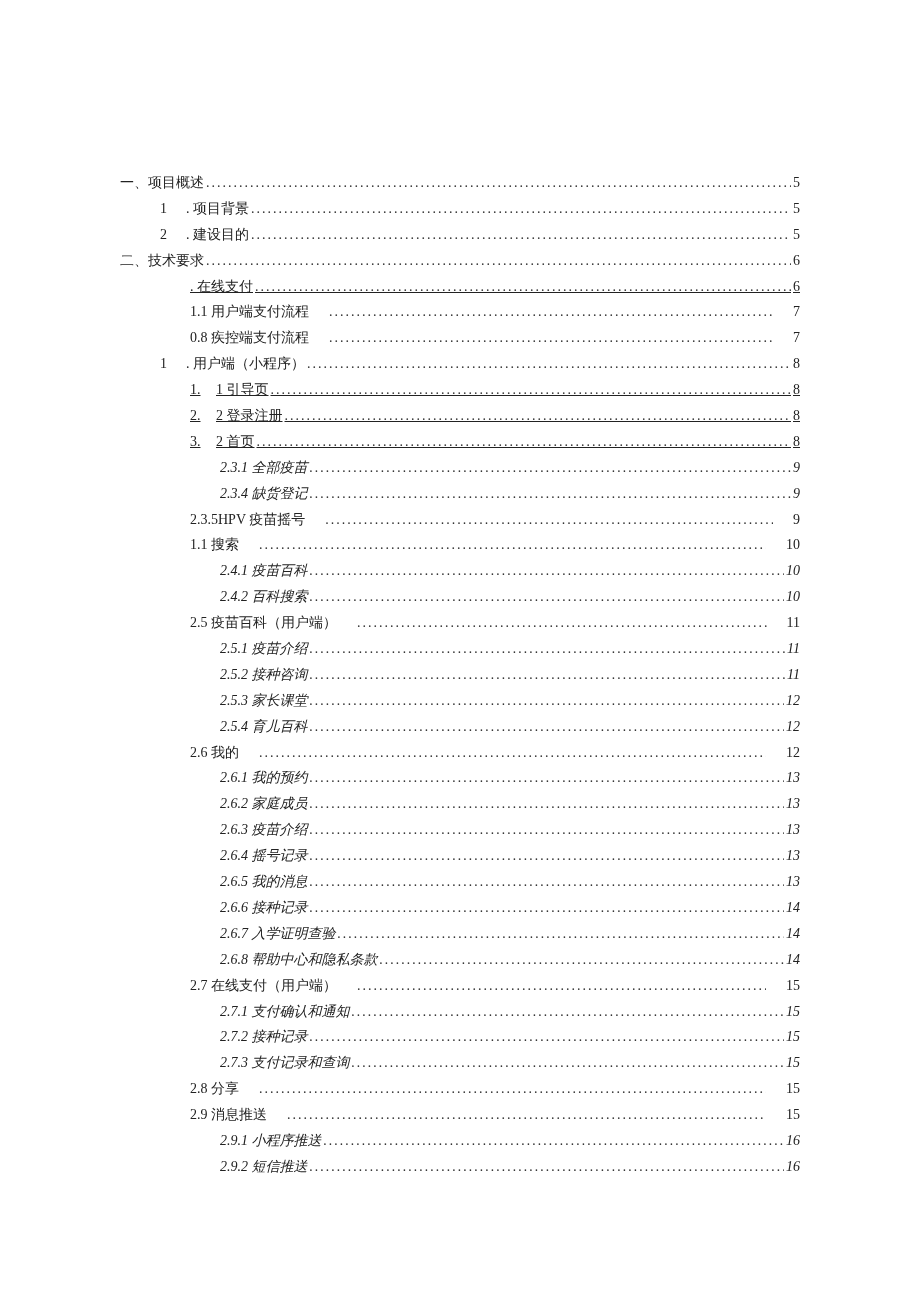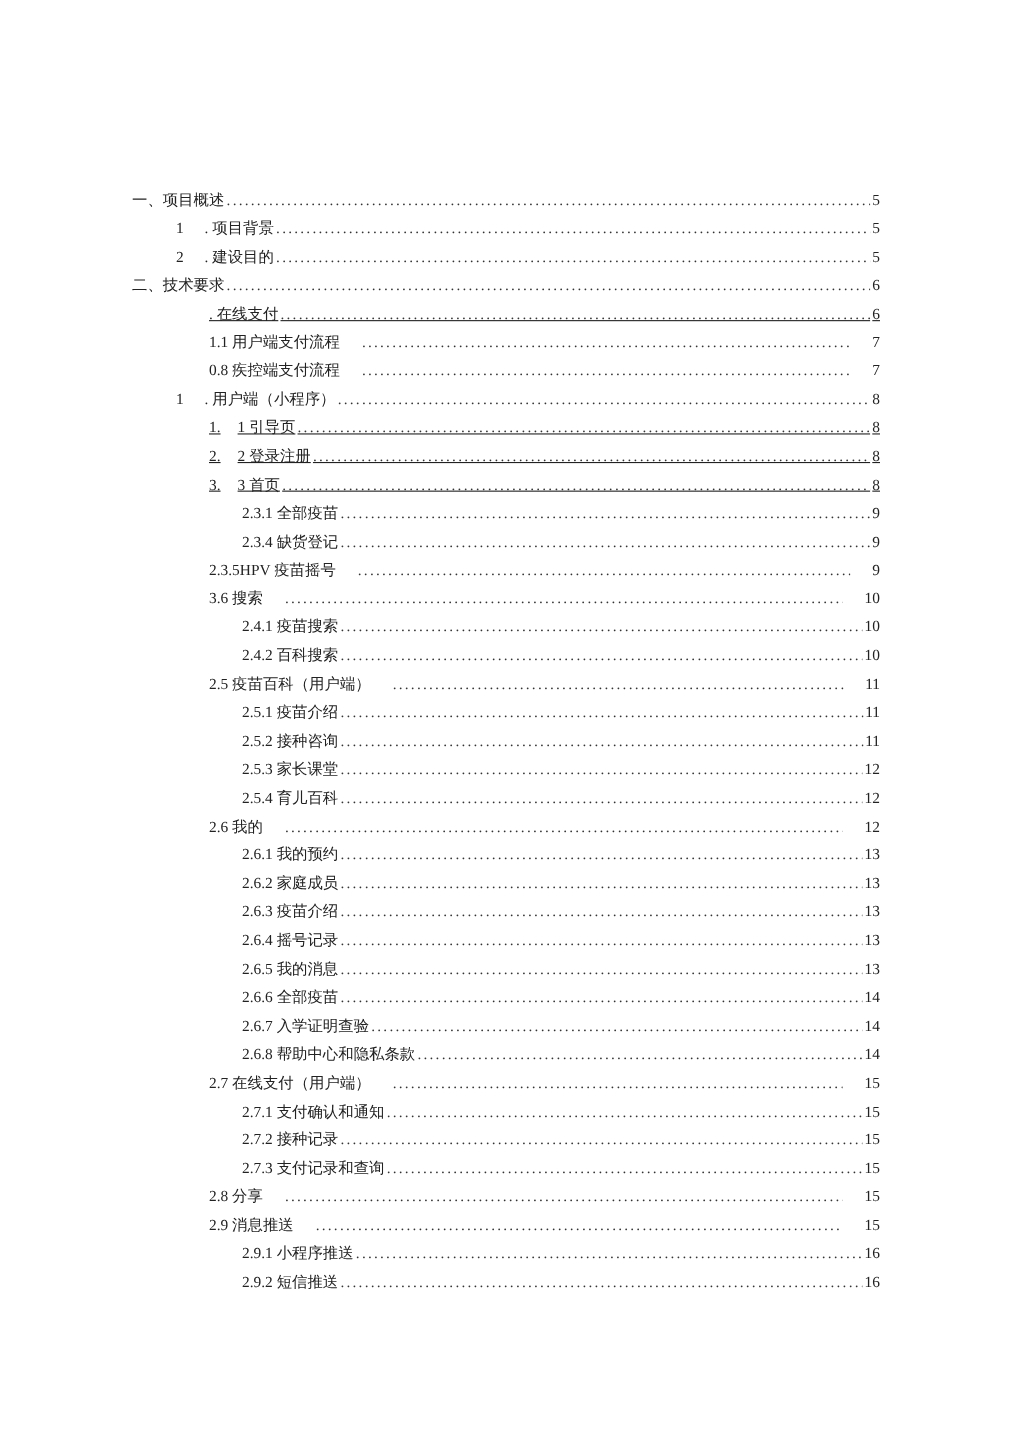--- a/index.html
+++ b/index.html
@@ -32,21 +32,21 @@
       content: ".....................................................................................................................................................................";
     }
     .toc-page {
       flex-shrink: 0;
       padding-left: 2px;
     }
     .lv0 { padding-left: 0px; }
     .lv1 { padding-left: 40px; }
     .lv2 { padding-left: 70px; text-decoration: underline; }
     .lv3 { padding-left: 70px; gap: 18px; }
-    .lv4 { padding-left: 100px; }
+    .lv4 { padding-left: 100px; font-style: italic; }
     .num-prefix {
       display: inline-block;
       min-width: 26px;
     }
   </style>
 </head>
 <body>
 
 <div id="toc-container">
     <div class="toc-line lv0">
@@ -99,46 +99,46 @@
       <span class="toc-page">8</span>
     </div>
     <div class="toc-line lv2">
       <span class="num-prefix">2.</span>
       <span class="toc-text">2 登录注册</span>
       <span class="toc-dots"></span>
       <span class="toc-page">8</span>
     </div>
     <div class="toc-line lv2">
       <span class="num-prefix">3.</span>
-      <span class="toc-text">3 首页</span>
+      <span class="toc-text">2 首页</span>
       <span class="toc-dots"></span>
       <span class="toc-page">8</span>
     </div>
     <div class="toc-line lv4">
       <span class="toc-text">2.3.1 全部疫苗</span>
       <span class="toc-dots"></span>
       <span class="toc-page">9</span>
     </div>
     <div class="toc-line lv4">
       <span class="toc-text">2.3.4 缺货登记</span>
       <span class="toc-dots"></span>
       <span class="toc-page">9</span>
     </div>
     <div class="toc-line lv3">
       <span class="toc-text">2.3.5HPV 疫苗摇号</span>
       <span class="toc-dots"></span>
       <span class="toc-page">9</span>
     </div>
     <div class="toc-line lv3">
-      <span class="toc-text">3.6 搜索</span>
+      <span class="toc-text">1.1 搜索</span>
       <span class="toc-dots"></span>
       <span class="toc-page">10</span>
     </div>
     <div class="toc-line lv4">
-      <span class="toc-text">2.4.1 疫苗搜索</span>
+      <span class="toc-text">2.4.1 疫苗百科</span>
       <span class="toc-dots"></span>
       <span class="toc-page">10</span>
     </div>
     <div class="toc-line lv4">
       <span class="toc-text">2.4.2 百科搜索</span>
       <span class="toc-dots"></span>
       <span class="toc-page">10</span>
     </div>
     <div class="toc-line lv3">
       <span class="toc-text">2.5 疫苗百科（用户端）</span>
@@ -189,21 +189,21 @@
       <span class="toc-text">2.6.4 摇号记录</span>
       <span class="toc-dots"></span>
       <span class="toc-page">13</span>
     </div>
     <div class="toc-line lv4">
       <span class="toc-text">2.6.5 我的消息</span>
       <span class="toc-dots"></span>
       <span class="toc-page">13</span>
     </div>
     <div class="toc-line lv4">
-      <span class="toc-text">2.6.6 全部疫苗</span>
+      <span class="toc-text">2.6.6 接种记录</span>
       <span class="toc-dots"></span>
       <span class="toc-page">14</span>
     </div>
     <div class="toc-line lv4">
       <span class="toc-text">2.6.7 入学证明查验</span>
       <span class="toc-dots"></span>
       <span class="toc-page">14</span>
     </div>
     <div class="toc-line lv4">
       <span class="toc-text">2.6.8 帮助中心和隐私条款</span>

